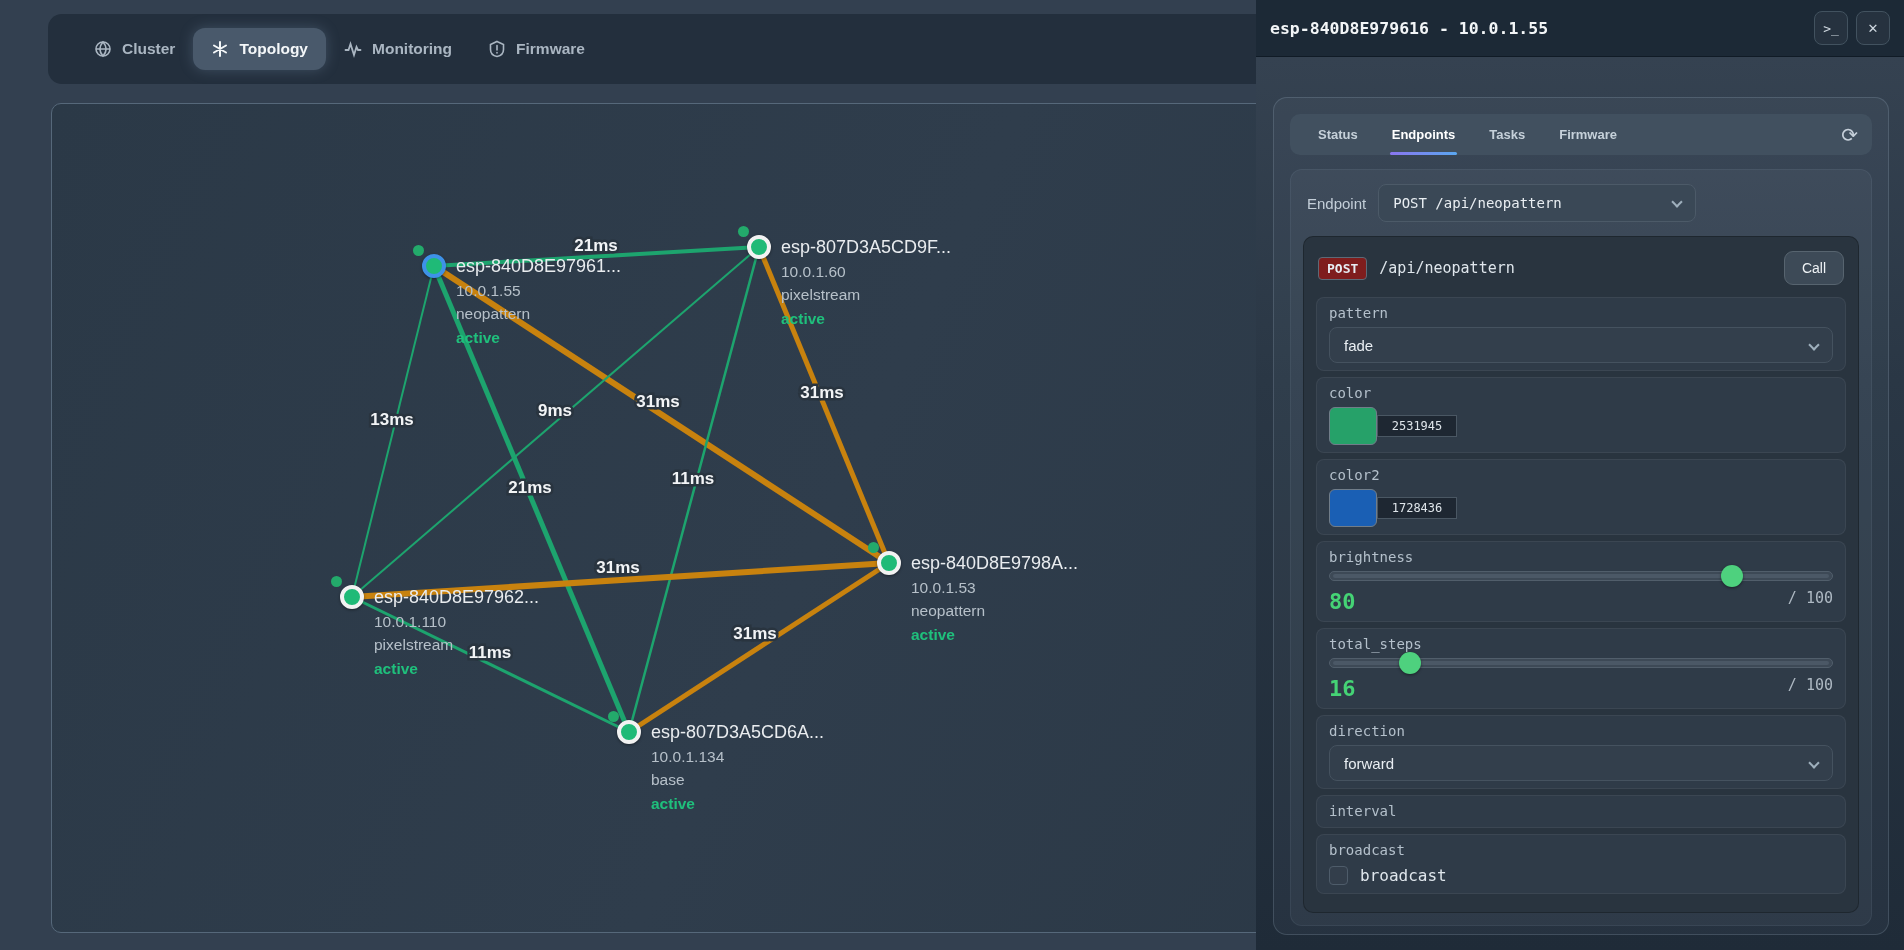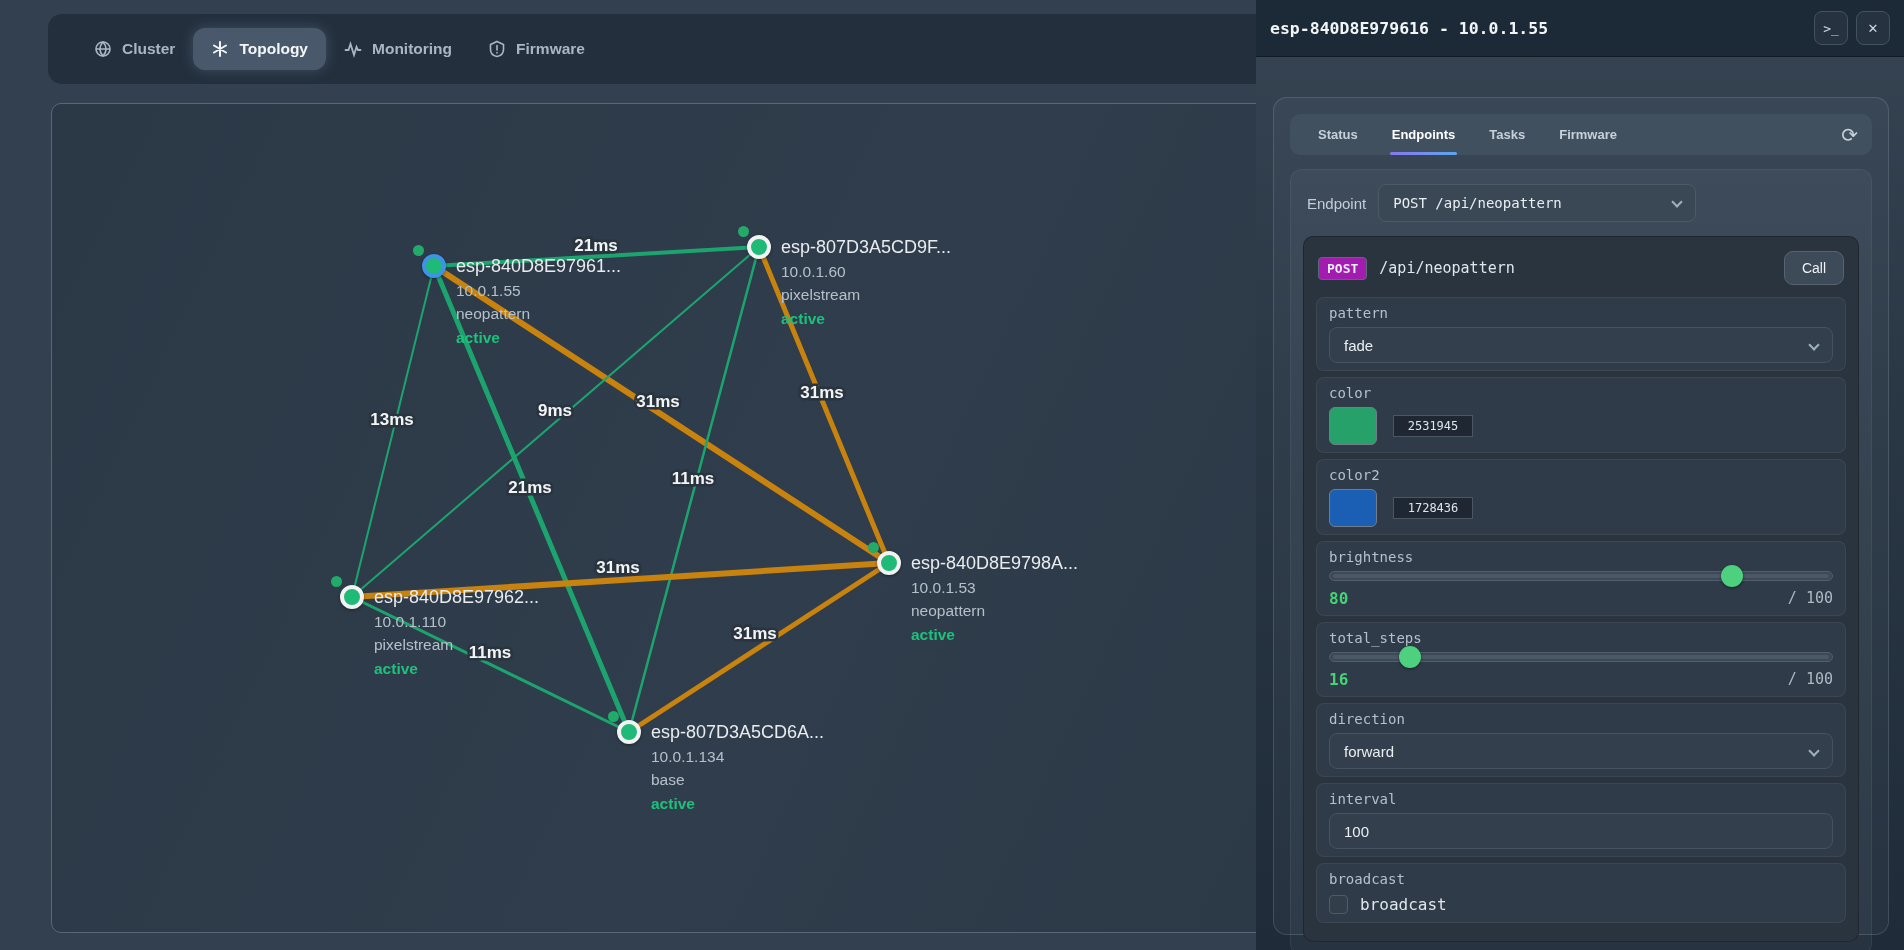--- a/index.html
+++ b/index.html
@@ -65,49 +65,49 @@
     border-radius:8px; display:flex; align-items:center; padding:0 34px 0 14px;
     color:#e9eef2; cursor:pointer; }
   .select .chev { position:absolute; right:14px; top:13px; width:8px; height:8px;
     border-right:2px solid #9fb0bd; border-bottom:2px solid #9fb0bd;
     transform:rotate(45deg); }
   .ep-select { width:318px; font-family:"DejaVu Sans Mono", monospace; font-size:14px; }
   .cardC { background:#29343f; border-radius:10px; padding:12px;
     border:1px solid rgba(0,0,0,0.25); }
   .req-head { display:flex; align-items:center; gap:12px; padding:2px 2px 12px 2px; }
   .method-badge { font-family:"DejaVu Sans Mono", monospace; font-weight:bold;
-    font-size:13px; color:#e6edf3; background:#a21caf; border:1px solid #5c6a77;
+    font-size:13px; color:#e6edf3; background:#7f1d1d; border:1px solid #5c6a77;
     border-radius:4px; padding:3px 8px; }
   .req-path { font-family:"DejaVu Sans Mono", monospace; font-size:15px; color:#dfe6ec; flex:1; }
   .call-btn { background:#3d4a57; border:1px solid #57646f; border-radius:9px;
     color:#eef2f5; font-size:14px; padding:8px 17px; cursor:pointer; }
   .field-row { background:#2f3b48; border:1px solid rgba(255,255,255,0.06);
     border-radius:8px; padding:7px 12px 7px 12px; margin-bottom:6px; }
   .field-label { font-family:"DejaVu Sans Mono", monospace; font-size:14px;
     color:#b4c0cb; line-height:17px; }
   .field-control { margin-top:5px; }
   .f-select, .f-input { height:36px; background:#333f4c; border:1px solid #45525f;
     border-radius:8px; display:flex; align-items:center; padding:0 14px;
     color:#e9eef2; font-size:15px; position:relative; }
   .f-select .chev { position:absolute; right:14px; top:13px; width:8px; height:8px;
     border-right:2px solid #9fb0bd; border-bottom:2px solid #9fb0bd; transform:rotate(45deg); }
-  .color-wrap { display:flex; align-items:center; gap:16px; }
+  .color-wrap { display:flex; align-items:center; }
   .swatch { width:48px; height:38px; border-radius:6px; border:1px solid #717d89; cursor:pointer; }
   .color-val { width:80px; height:22px; background:#1e2732; border:1px solid #4a5763;
     color:#dfe5ea; font-family:"DejaVu Sans Mono", monospace; font-size:12px;
     display:flex; align-items:center; justify-content:center; }
   .slider-track { position:relative; height:10px; background:#3d4956;
     border:1px solid #515e6b; border-radius:6px; cursor:pointer; }
   .slider-fillbar { position:absolute; left:3px; right:3px; top:2px; bottom:2px;
     background:#4b5866; border-radius:4px; }
   .slider-thumb { position:absolute; top:-7px; width:22px; height:22px;
     border-radius:50%; background:#4ed17e; box-shadow:0 1px 3px rgba(0,0,0,.45); cursor:pointer; }
   .slider-vals { display:flex; justify-content:space-between; margin-top:8px;
     font-family:"DejaVu Sans Mono", monospace; }
-  .slider-cur { color:#45d375; font-weight:bold; font-size:16px; }
+  .slider-cur { color:#45d375; font-weight:bold; font-size:22px; }
   .slider-max { color:#aeb9c3; font-size:15px; }
   .check-wrap { display:flex; align-items:center; gap:12px; height:22px; }
   .checkbox { width:19px; height:19px; border:1.5px solid #4e5c6a; border-radius:4px;
     background:rgba(255,255,255,0.02); cursor:pointer; }
   .check-text { font-family:"DejaVu Sans Mono", monospace; font-size:16px; color:#dfe6ec; }
 </style>
 </head>
 <body>
 
 <div class="topbar">
@@ -309,23 +309,20 @@
                 <div class="field-label">direction</div>
                 <div class="field-control">
                   <div class="f-select">
                     <span>forward</span>
                     <span class="chev"></span>
                   </div>
                 </div>
               </div>
               <div class="field-row">
                 <div class="field-label">interval</div>
-                <div class="field-control">
-                  <div class="f-input">100</div>
-                </div>
               </div>
               <div class="field-row">
                 <div class="field-label">broadcast</div>
                 <div class="field-control">
                   <div class="check-wrap">
                     <span class="checkbox"></span>
                     <span class="check-text">broadcast</span>
                   </div>
                 </div>
               </div>

